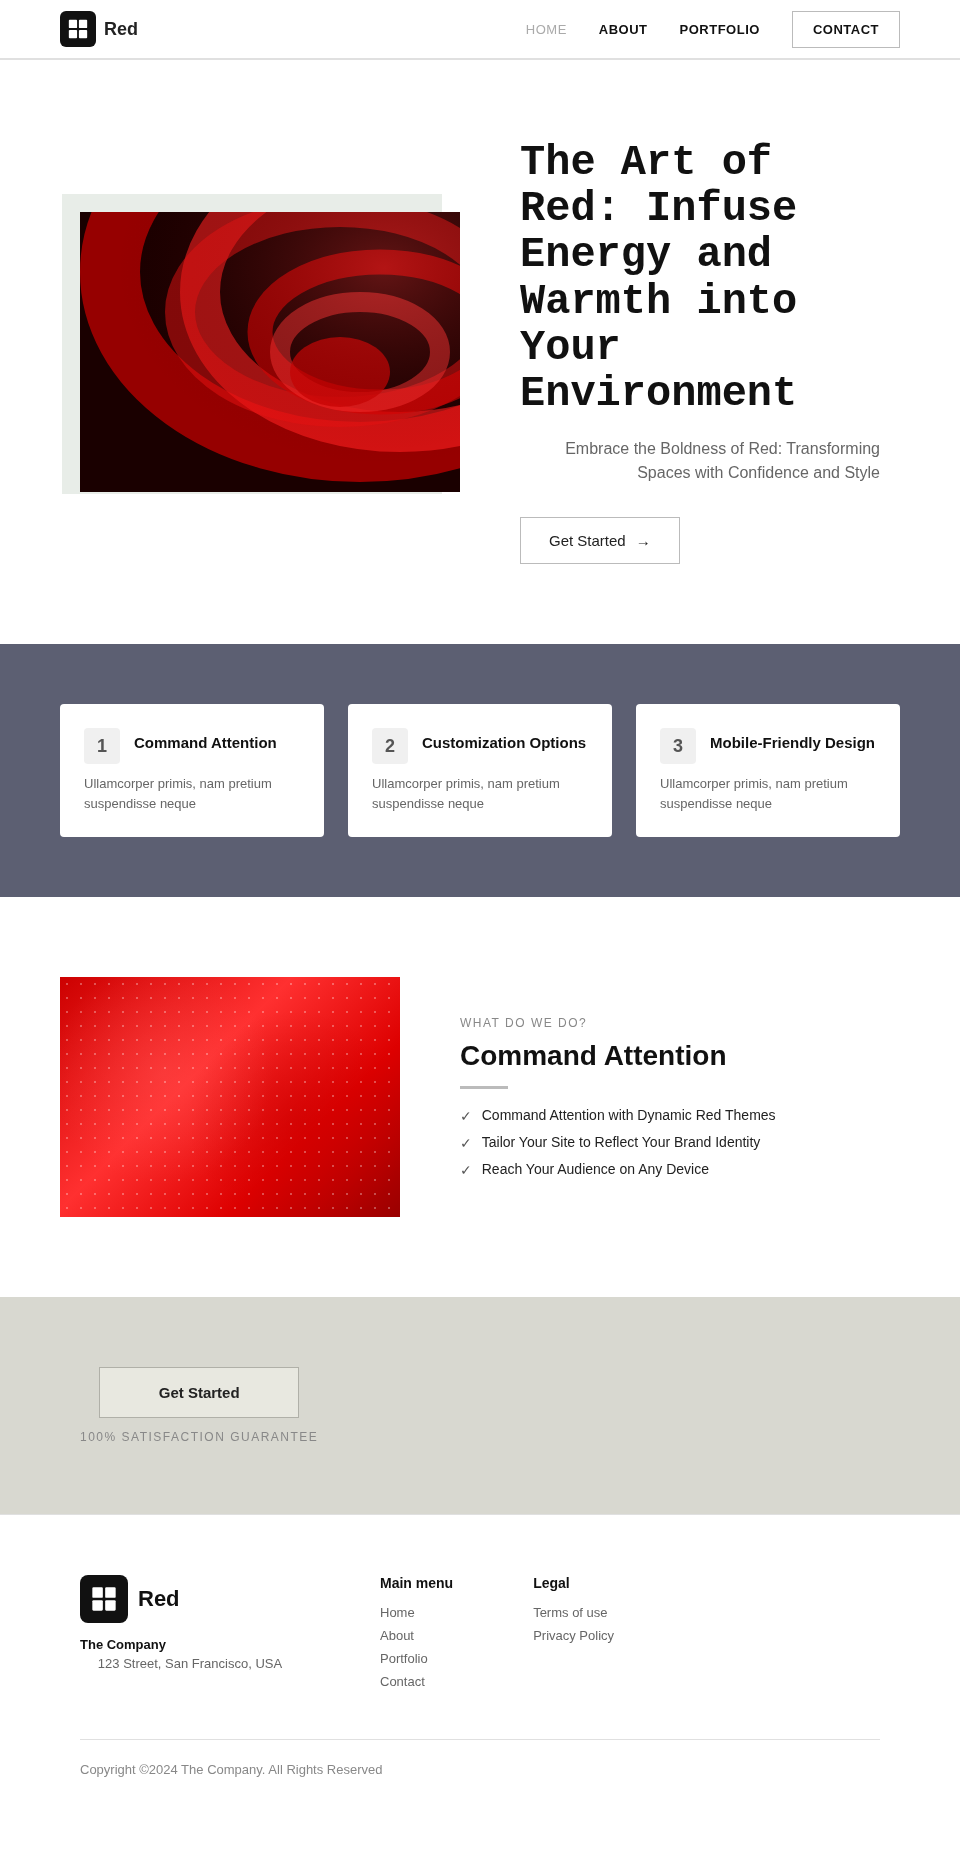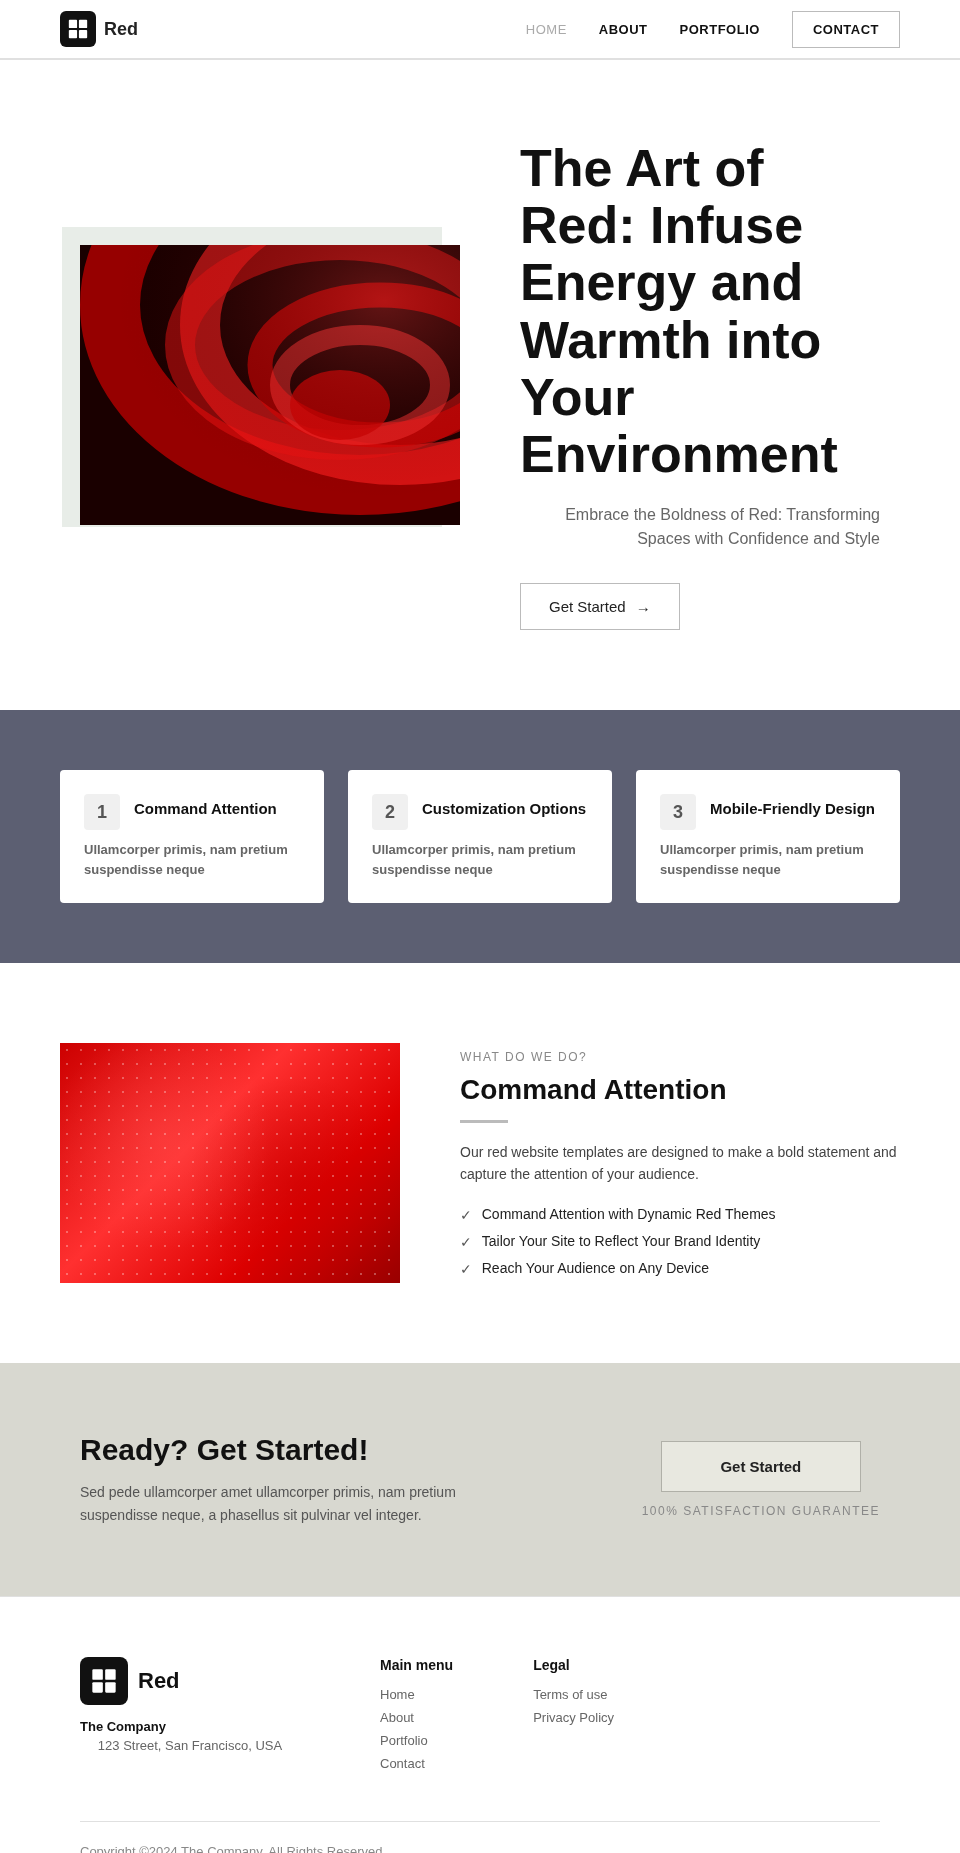--- a/index.html
+++ b/index.html
@@ -44,21 +44,21 @@
       width: 380px; height: 280px;
       background: linear-gradient(135deg, #8b0000 0%, #cc0000 30%, #ff0000 50%, #cc0000 70%, #440000 100%);
       overflow: hidden;
     }
     
     .hero-waves {
       position: absolute; top: 0; left: 0; width: 100%; height: 100%;
     }
 
     .hero-text { flex: 1; }
-    .hero-title { font-size: 52px; font-weight: 900; line-height: 1.1; margin-bottom: 20px; color: #111; }
+    .hero-title { font-size: 42px; font-weight: 900; line-height: 1.1; margin-bottom: 20px; color: #111; font-family: Liberation Mono, monospace; }
     .hero-subtitle { font-size: 16px; color: #666; line-height: 1.5; margin-bottom: 32px; text-align: right; }
     .hero-btn {
       display: inline-flex; align-items: center; gap: 10px;
       padding: 14px 28px; border: 1.5px solid #bbb; background: #fff;
       font-size: 15px; font-weight: 500; cursor: pointer; color: #222;
     }
 
     
     .features-band {
       background: #5c5f72;
@@ -72,21 +72,21 @@
       background: #fff; border-radius: 4px;
       padding: 24px 24px; flex: 1; display: flex; flex-direction: column; gap: 10px;
     }
     .feature-card-header { display: flex; align-items: flex-start; gap: 14px; }
     .feature-num {
       width: 36px; height: 36px; border-radius: 4px;
       background: #f0f0f0; display: flex; align-items: center; justify-content: center;
       font-size: 18px; font-weight: 700; color: #555; flex-shrink: 0;
     }
     .feature-title { font-size: 15px; font-weight: 700; color: #111; padding-top: 6px; }
-    .feature-desc { font-size: 13px; color: #666; line-height: 1.5; font-weight: bold; }
+    .feature-desc { font-size: 13px; color: #666; line-height: 1.5; }
 
     
     .what-section {
       max-width: 960px; margin: 0 auto;
       display: flex; align-items: center; gap: 60px;
       padding: 80px 60px;
     }
     .what-image {
       width: 340px; height: 240px; flex-shrink: 0;
       background: linear-gradient(135deg, #cc0000, #ff2020, #aa0000);
@@ -252,45 +252,40 @@
   <div class="what-section">
     <div class="what-image">
       <div class="what-image-inner">
         <div class="what-image-dots"></div>
       </div>
     </div>
     <div class="what-text">
       <div class="what-label">WHAT DO WE DO?</div>
       <h2 class="what-title">Command Attention</h2>
       <div class="what-divider"></div>
-      <p class="what-desc">Our red website templates are designed to make a bold statement and capture the attention of your audience.</p>
       <ul class="what-list">
         <li>
           <span class="check-icon">✓</span>
           <span>Command Attention with Dynamic Red Themes</span>
         </li>
         <li>
           <span class="check-icon">✓</span>
           <span>Tailor Your Site to Reflect Your Brand Identity</span>
         </li>
         <li>
           <span class="check-icon">✓</span>
           <span>Reach Your Audience on Any Device</span>
         </li>
       </ul>
     </div>
   </div>
 </section>
 
 <section class="cta-band">
   <div class="cta-inner">
-    <div class="cta-text">
-      <h2 class="cta-title">Ready? Get Started!</h2>
-      <p class="cta-desc">Sed pede ullamcorper amet ullamcorper primis, nam pretium suspendisse neque, a phasellus sit pulvinar vel integer.</p>
-    </div>
     <div class="cta-right">
       <button class="cta-btn">Get Started</button>
       <span class="cta-guarantee">100% SATISFACTION GUARANTEE</span>
     </div>
   </div>
 </section>
 
 <footer>
   <div class="footer-top">
     <div class="footer-brand">

